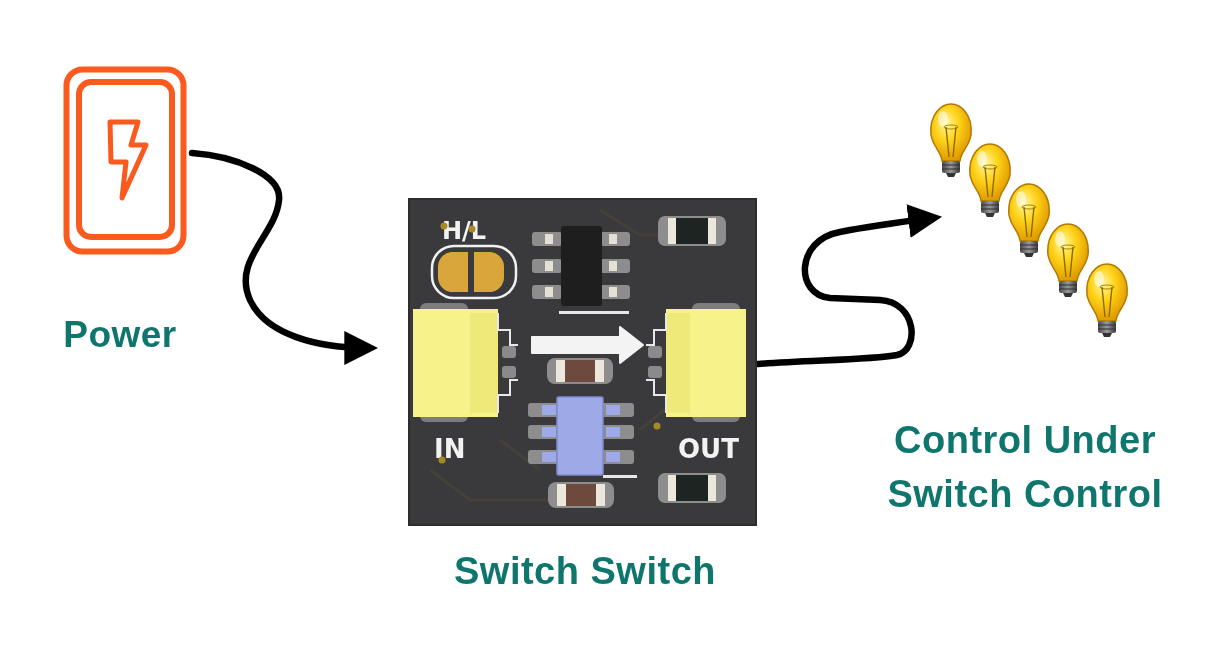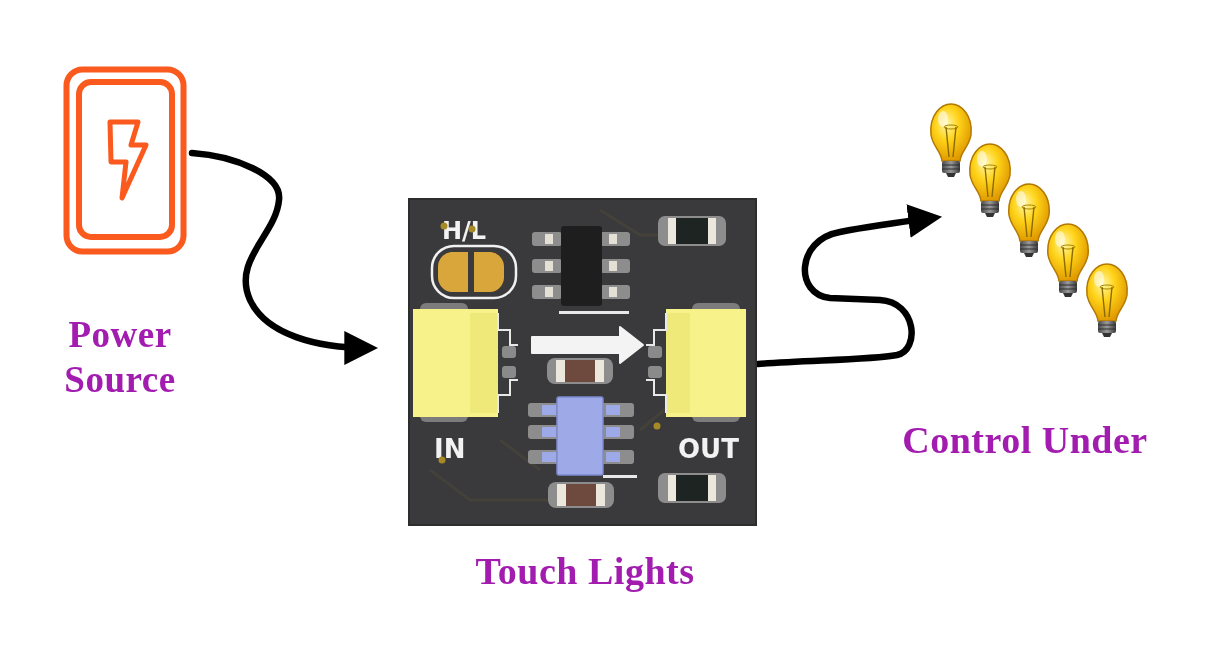--- a/index.html
+++ b/index.html
@@ -1,17 +1,17 @@
 <!DOCTYPE html>
 <html><head>
 <meta charset="utf-8">
 <style>
   html,body{margin:0;padding:0;background:#ffffff;}
   body{width:1210px;height:670px;position:relative;overflow:hidden;font-family:"DejaVu Sans",sans-serif;}
-  .label{position:absolute;font-family:Liberation Serif, serif;font-weight:bold;color:#a21caf;text-align:center;line-height:1.22;letter-spacing:0.5px;}
+  .label{position:absolute;font-family:Liberation Sans, sans-serif;font-weight:bold;color:#0f766e;text-align:center;line-height:1.22;letter-spacing:0.5px;}
   .label span{display:block;}
   #lbl-power{left:20px;top:312px;width:200px;font-size:37px;}
   #lbl-ctrl{left:420px;top:545px;width:330px;font-size:38px;line-height:1.4;}
   #lbl-lights{left:845px;top:414px;width:360px;font-size:38px;line-height:1.42;}
   svg.layer{position:absolute;left:0;top:0;}
   .silk{font-family:"DejaVu Sans",sans-serif;font-weight:bold;fill:#f2f2f2;}
 </style>
 </head>
 <body>
 
@@ -165,20 +165,20 @@
       <use href="#bulb" transform="translate(951,137)"></use>
       <use href="#bulb" transform="translate(990,177)"></use>
       <use href="#bulb" transform="translate(1029,217)"></use>
       <use href="#bulb" transform="translate(1068,257)"></use>
       <use href="#bulb" transform="translate(1107,297)"></use>
     </g>
 </svg>
 
 <div class="label" id="lbl-power">
   <span>Power</span>
-  <span>Source</span>
 </div>
 <div class="label" id="lbl-ctrl">
-  <span>Touch Lights</span>
+  <span>Switch Switch</span>
 </div>
 <div class="label" id="lbl-lights">
   <span>Control Under</span>
+  <span>Switch Control</span>
 </div>
 
 </body></html>

